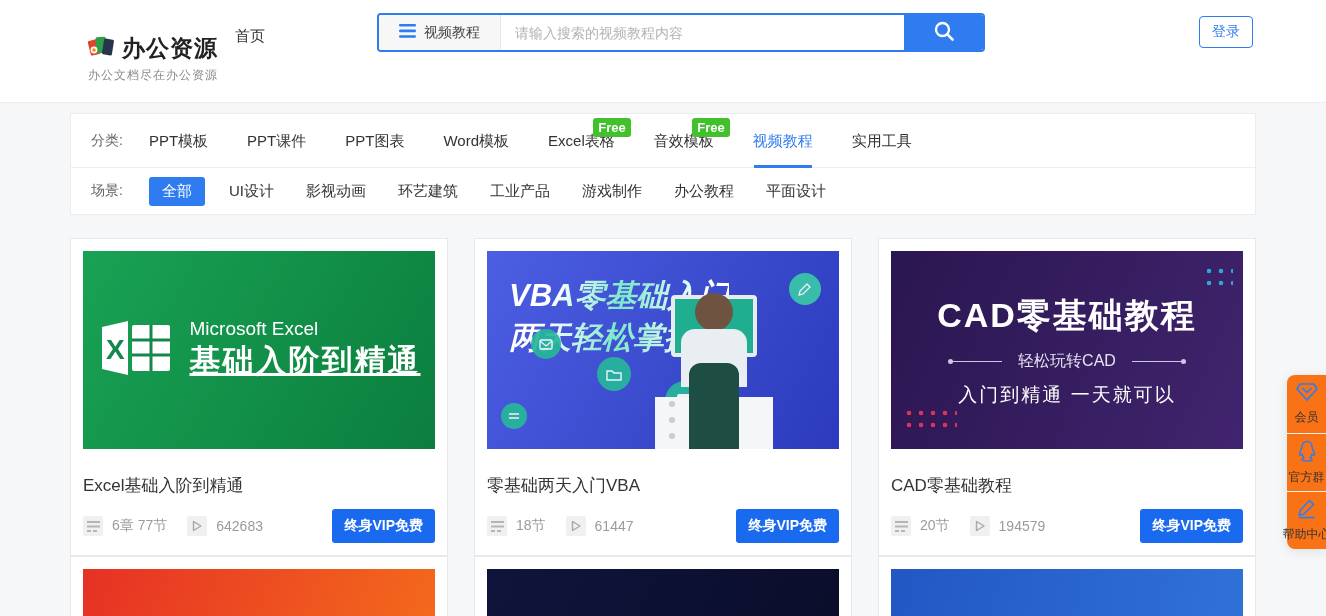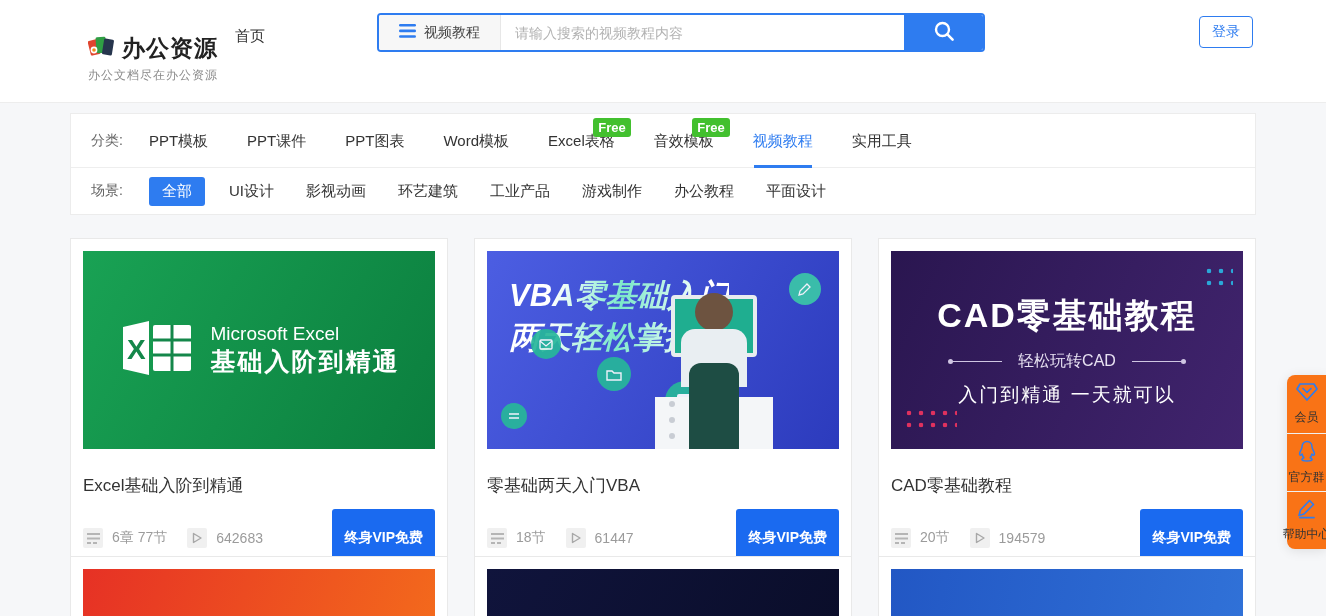--- a/index.html
+++ b/index.html
@@ -44,27 +44,27 @@
   
   .grid { position:absolute; left:70px; display:flex; gap:26px; }
   .grid.row1 { top:238px; }
   .grid.row2 { top:556px; }
   .card { width:378px; background:#fff; border:1px solid #e9e9e9; padding:12px; }
   .thumb { width:100%; height:198px; position:relative; overflow:hidden; cursor:pointer; }
   .card-title { margin-top:25px; font-size:17px; color:#333; cursor:pointer; }
   .card-meta { margin-top:12px; display:flex; align-items:center; }
   .meta-icon { width:20px; height:20px; background:#f0f0f0; border-radius:2px; display:flex; align-items:center; justify-content:center; }
   .meta-text { font-size:14px; color:#9b9b9b; margin:0 20px 0 9px; }
-  .vip-btn { margin-left:auto; background:var(--vip-blue,#1a6af0); color:#fff; border:none; font-size:14px; font-weight:bold; padding:20px 12px; border-radius:3px; cursor:pointer; font-family:inherit; }
+  .vip-btn { margin-left:auto; background:var(--vip-blue,#1a6af0); color:#fff; border:none; font-size:14px; font-weight:bold; padding:8px 12px; border-radius:3px; cursor:pointer; font-family:inherit; }
 
   
   .thumb-excel { background:linear-gradient(120deg,var(--excel-green-1,#19a254),var(--excel-green-2,#0b7e3e)); display:flex; align-items:center; justify-content:center; }
   .excel-row { display:flex; align-items:center; gap:14px; color:#fff; }
   .excel-line1 { font-size:19px; }
-  .excel-line2 { font-size:25px; font-weight:bold; letter-spacing:2px; }
+  .excel-line2 { font-size:31px; font-weight:bold; letter-spacing:2px;text-decoration:underline; }
 
   
   .thumb-vba { background:linear-gradient(120deg,var(--vba-blue-1,#4c5ee2),var(--vba-blue-2,#2c3bbd)); }
   .vba-headline { position:absolute; left:22px; top:24px; font-size:31px; font-weight:bold; font-style:italic; line-height:1.35; background:linear-gradient(100deg,#ffffff 20%,#7be9c9 50%,#ffffff 85%); -webkit-background-clip:text; background-clip:text; color:transparent; }
   .vba-bubble { position:absolute; border-radius:50%; background:#27b79a; display:flex; align-items:center; justify-content:center; color:#fff; opacity:.92; }
   .vba-desk { position:absolute; right:66px; bottom:0; width:118px; height:52px; background:#f4f6f8; }
   .vba-desk i { position:absolute; left:14px; width:6px; height:6px; border-radius:50%; background:#c9cdd4; }
   .vba-monitor { position:absolute; right:82px; bottom:92px; width:86px; height:62px; background:#1fae90; border:4px solid #e8ecef; border-radius:4px; display:flex; align-items:center; justify-content:center; color:#fff; font-weight:bold; font-size:18px; }
   .vba-head { position:absolute; right:106px; bottom:118px; width:38px; height:38px; border-radius:50%; background:#6d5340; }
   .vba-body { position:absolute; right:92px; bottom:62px; width:66px; height:58px; border-radius:14px 14px 0 0; background:#e9eef2; }

